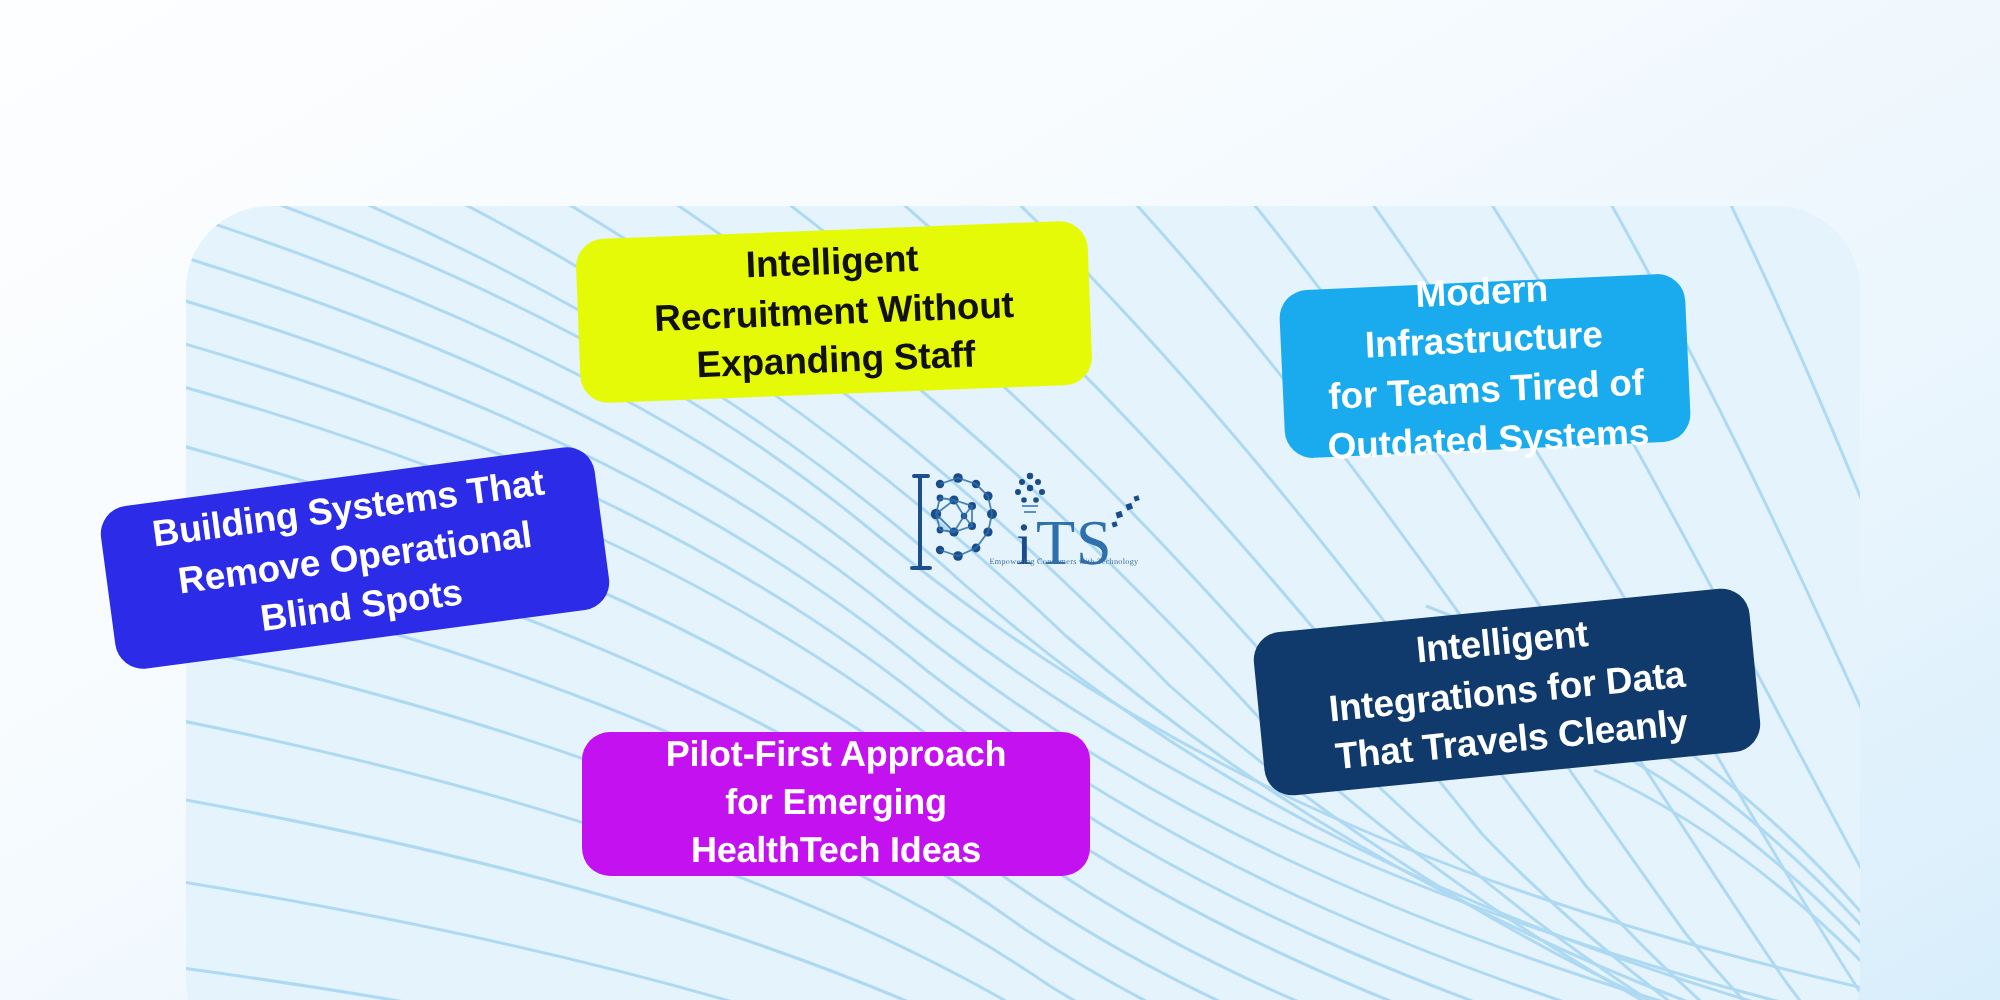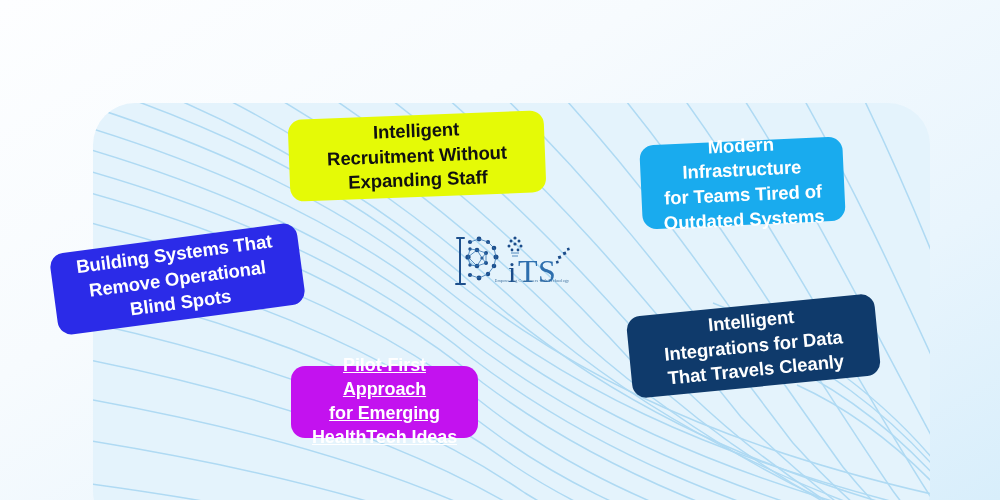--- a/index.html
+++ b/index.html
@@ -91,26 +91,25 @@
     color: #ffffff;
     transform: rotate(-7.6deg);
   }
   #pill-integrations {
     left: 629px; top: 305px; width: 249px; height: 82px;
     background: #0f3a6b;
     color: #ffffff;
     transform: rotate(-5.6deg);
   }
   #pill-pilot {
-    left: 291px; top: 366px; width: 187px; height: 72px;
+    left: 291px; top: 366px; width: 254px; height: 72px;
     background: #c312ef;
     color: #ffffff;
     transform: rotate(0deg);
     font-size: 18px;
-    text-decoration: underline;
   }
 </style>
 </head>
 <body>
 
 <div id="bg-card">
   <svg viewBox="0 0 837 430" preserveAspectRatio="none">
     <defs>
       <g id="wavegroup">
         <path d="M -60 0 C 120 40, 300 110, 430 210 C 540 296, 660 370, 900 430"></path>

